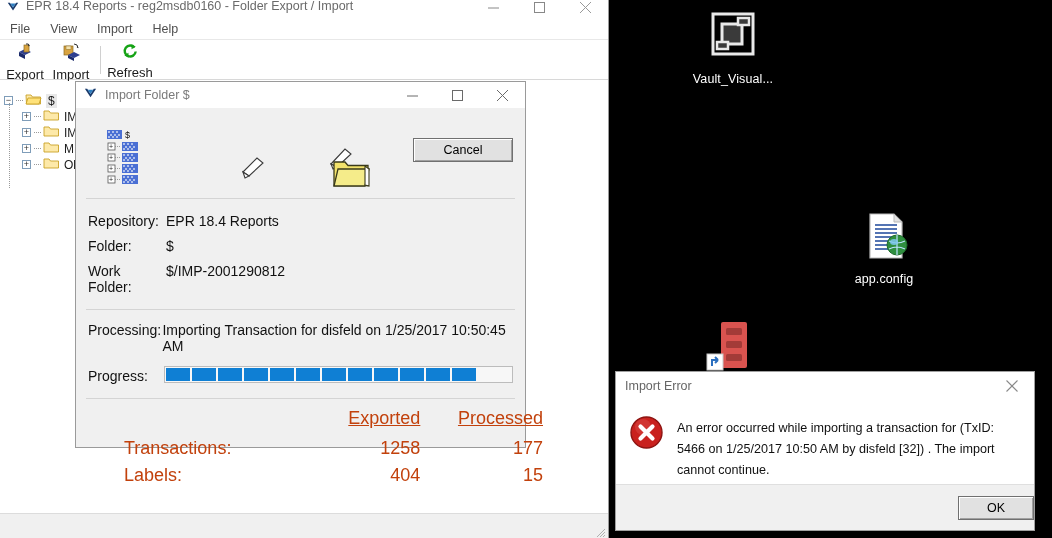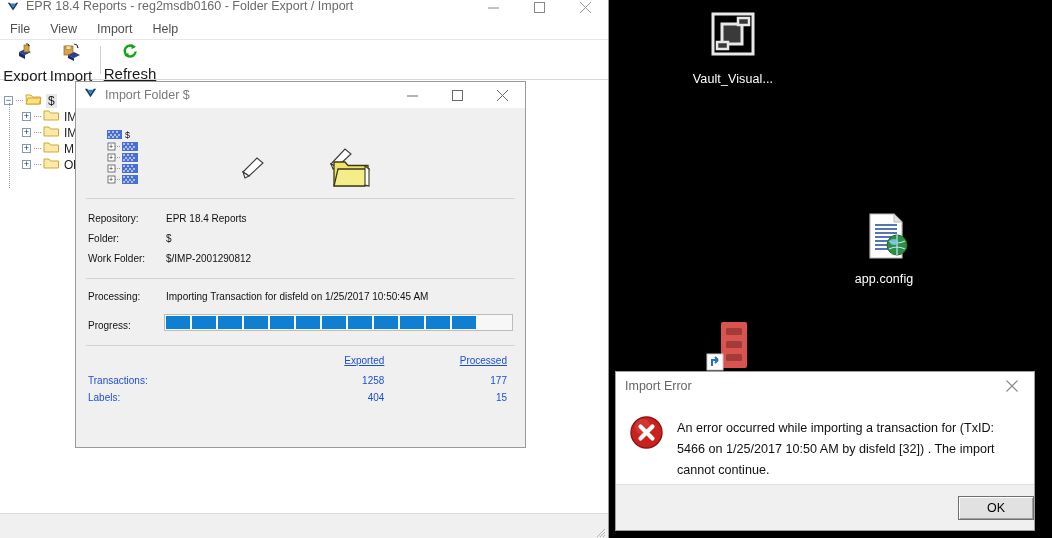--- a/index.html
+++ b/index.html
@@ -46,21 +46,21 @@
 
   #toolbar {
     position: absolute; top: 40px; left: 0; width: 100%; height: 40px;
     background: #ffffff; display: flex; align-items: center; padding-left: 2px;
     border-bottom: 1px solid #d8d8d8;
   }
   .tool-btn {
     width: 46px; height: 40px; display: flex; flex-direction: column;
     align-items: center; justify-content: flex-start; padding-top: 2px; cursor: default;
   }
-  .tool-btn .tlabel { font-size: 15px; color: #1a1a1a; margin-top: 1px; text-decoration: underline; }
+  .tool-btn .tlabel { font-size: 13px; color: #1a1a1a; margin-top: 1px; }
   .tool-sep { width: 1px; height: 28px; background: #d0d0d0; margin: 0 6px; }
 
   #treepane {
     position: absolute; top: 81px; left: 0; width: 608px; bottom: 30px;
     background: #ffffff; overflow: hidden;
   }
   .tnode { position: absolute; display: flex; align-items: center; font-size: 12px; color: #1a1a1a; white-space: nowrap; }
   .expander {
     width: 9px; height: 9px; border: 1px solid #7f9db9; background: #fff;
     display: inline-flex; align-items: center; justify-content: center;
@@ -91,32 +91,32 @@
 
   #anim-area { position: relative; height: 80px; margin: 0; }
   #cancel-btn {
     position: absolute; right: 12px; top: 30px; width: 100px; height: 24px;
     background: #e1e1e1; border: 1px solid #707070; box-shadow: inset 1px 1px 0 #fff, inset -1px -1px 0 #a0a0a0;
     font-size: 12.5px; color: #000; display:flex; align-items:center; justify-content:center; cursor: default;
   }
 
   .hr-sep { height: 1px; background: #d4d4d4; margin: 0 10px; }
 
-  .field-row { display: flex; align-items: baseline; font-size: 10px; color: #111; }
+  .field-row { display: flex; align-items: baseline; font-size: 14px; color: #111; }
   .field-label { width: 78px; }
   .field-value { }
 
   #progress-outer {
     width: 360px; height: 17px; background: #f7f7f7;
     border: 1px solid #bcbcbc; position: relative; overflow: hidden;
   }
   #progress-fill { height: 100%; display: flex; gap: 2px; padding: 1px 0 1px 1px; }
   .pseg { width: 24px; background: #0f7fd4; }
 
-  .stat-table { font-size: 10px; color: #1d4ed8; width: 100%; border-collapse: collapse; }
+  .stat-table { font-size: 18px; color: #c2410c; width: 100%; border-collapse: collapse; margin-left: 36px; }
   .stat-table th { font-weight: normal; text-decoration: underline; padding-bottom: 6px; }
   .stat-table td { padding: 3px 0; }
   .stat-name { text-align: left; width: 170px; }
   .stat-num { text-align: right; width: 120px; }
 
   
   #error-dialog {
     position: absolute; left: 615px; top: 371px; width: 420px; height: 160px;
     background: #ffffff; border: 1px solid #a0a0a0;
   }
@@ -476,20 +476,23 @@
       </span>
 
       <span style="position:absolute; left:256px; top:48px;">
         <svg width="40" height="34" viewBox="0 0 40 34">
           <path d="M2 6 h11 l3 3.5 h20 v20 h-34 z" fill="#f2e26b" stroke="#3a3a1a" stroke-width="1.3"></path>
           <path d="M6 13 h31 l-4 17 h-31 z" fill="#f5ec8a" stroke="#3a3a1a" stroke-width="1.3"></path>
           <path d="M33 10 l4 3 v17 l-4 -1 z" fill="#ffffff" stroke="#3a3a1a" stroke-width="1.1"></path>
         </svg>
       </span>
 
+      <div id="cancel-btn">
+        <span>Cancel</span>
+      </div>
     </div>
 
     <div class="hr-sep" style="margin-top:10px;"></div>
 
     <div style="padding: 14px 12px 0 12px;">
       <div class="field-row" style="margin-bottom:9px;">
         <span class="field-label">Repository:</span>
         <span class="field-value">EPR 18.4 Reports</span>
       </div>
       <div class="field-row" style="margin-bottom:9px;">

